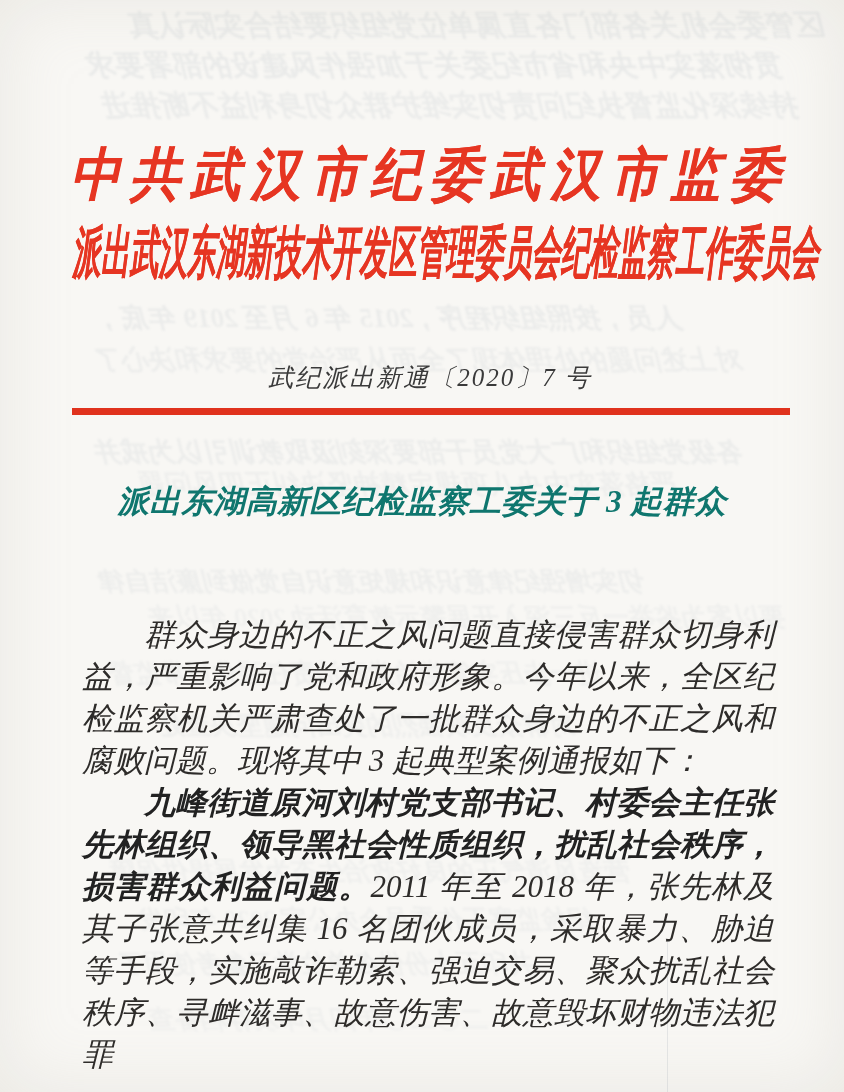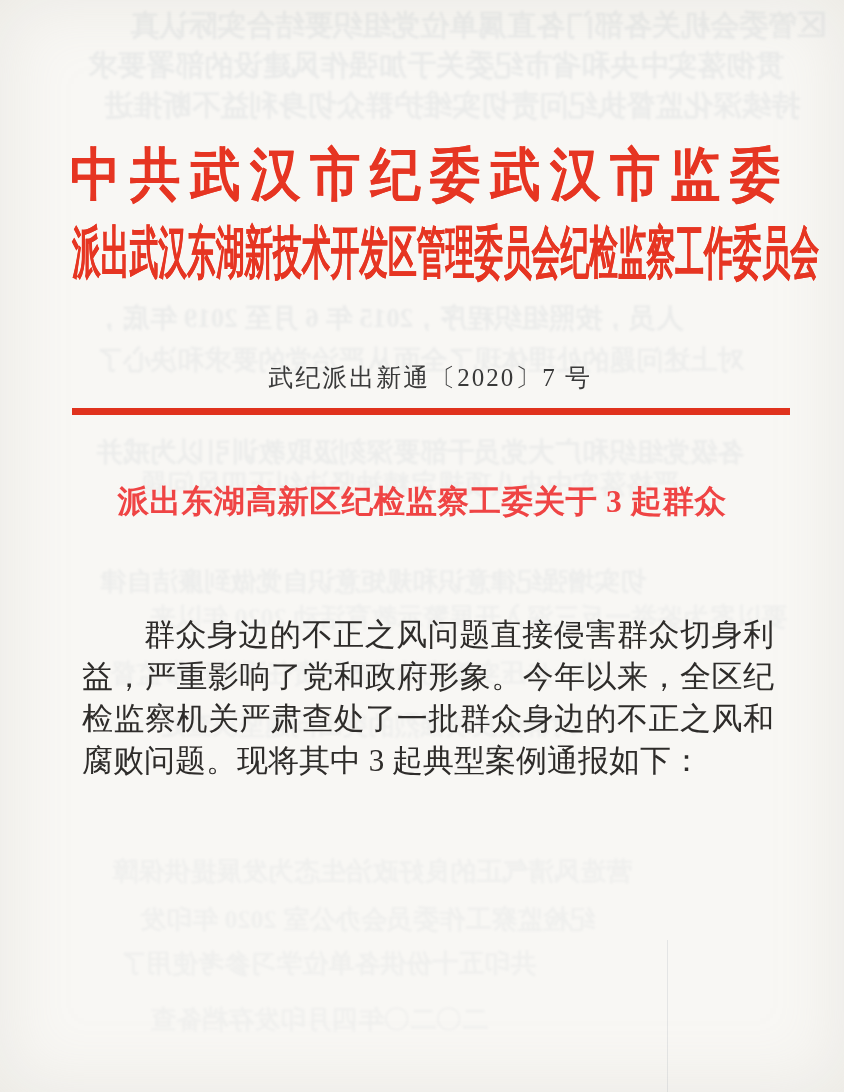--- a/index.html
+++ b/index.html
@@ -4,20 +4,21 @@
 <style>
   html,body{margin:0;padding:0;background:#e9e7e2;}
   #page{
     position:relative;
     width:844px;height:1092px;
     margin:0 auto;
     background:#f8f7f4;
     overflow:hidden;
     font-family:"Liberation Serif","DejaVu Serif",serif;
     box-shadow:inset 0 0 70px rgba(185,180,168,0.22);
+    font-style:italic;
   }
   
   .ghost{
     position:absolute;
     white-space:nowrap;
     transform:scaleX(-1);
     transform-origin:center;
     color:#8d9aa6;
     opacity:0.10;
     filter:blur(1.1px);
@@ -68,21 +69,21 @@
     text-align:center;color:#3a3a3a;
     font-size:25px;line-height:32px;letter-spacing:2px;padding-left:8px;
   }
   .red-rule{
     position:absolute;top:408px;left:72px;width:718px;height:7px;
     background:#e0321d;
   }
   
   .doc-title{
     position:absolute;top:483px;left:0;width:844px;
-    text-align:center;color:#ef4444;font-weight:bold;
+    text-align:center;color:#0f766e;font-weight:bold;
     font-size:31.5px;line-height:37px;letter-spacing:0.5px;
   }
   
   .body-text{
     position:absolute;top:614px;left:82px;width:692px;
     color:#2e2c2a;font-size:31px;line-height:42px;
     text-align:justify;
   }
   .body-text p{margin:0;text-indent:2em;}
   .case-bold{
@@ -122,15 +123,16 @@
     <div class="doc-number">武纪派出新通〔2020〕7 号</div>
     <div class="red-rule"></div>
   </div>
 
   <div class="doc-title">
     <div>派出东湖高新区纪检监察工委关于 3 起群众</div>
   </div>
 
   <div class="body-text">
     <p>群众身边的不正之风问题直接侵害群众切身利益，严重影响了党和政府形象。今年以来，全区纪检监察机关严肃查处了一批群众身边的不正之风和腐败问题。现将其中 3 起典型案例通报如下：</p>
+    <p><span class="case-bold">九峰街道原河刘村党支部书记、村委会主任张先林组织、领导黑社会性质组织，扰乱社会秩序，损害群众利益问题。</span><span>2011 年至 2018 年，张先林及其子张意共纠集 16 名团伙成员，采取暴力、胁迫等手段，实施敲诈勒索、强迫交易、聚众扰乱社会秩序、寻衅滋事、故意伤害、故意毁坏财物违法犯罪</span></p>
   </div>
 
 </div>
 
 </body></html>

